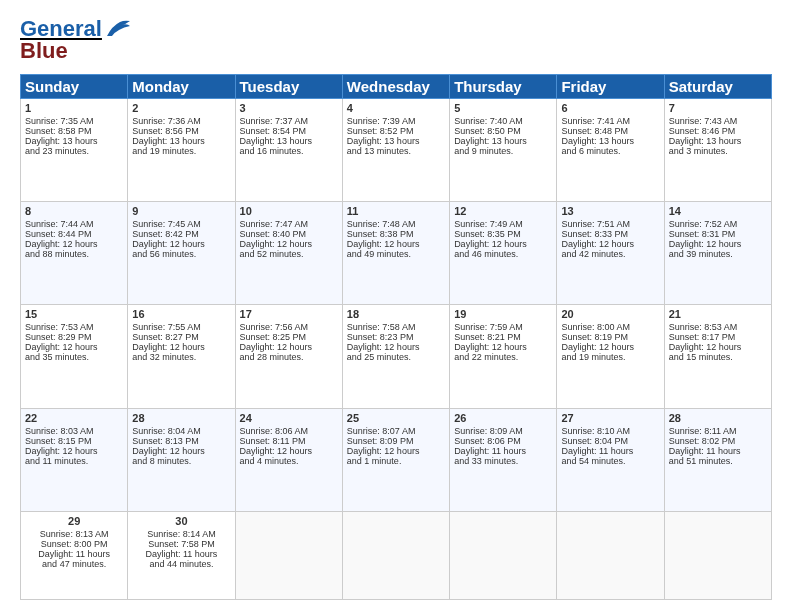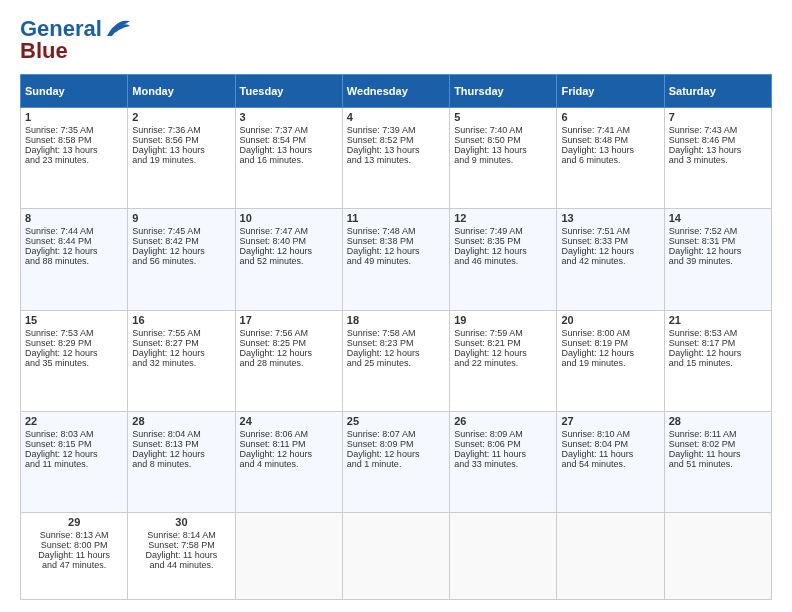--- a/index.html
+++ b/index.html
@@ -25,20 +25,21 @@
     }
     .logo {
       display: flex;
       flex-direction: column;
       align-items: flex-start;
     }
     .logo-row {
       display: flex;
       align-items: center;
       gap: 0;
+      text-decoration: underline;
     }
     .title-block {
       text-align: right;
     }
     .title-block h1 {
       font-size: 30px;
       font-weight: bold;
       color: #333;
     }
     .title-block h2 {
@@ -49,23 +50,23 @@
     .calendar {
       flex: 1;
       border: 1px solid #ccc;
       border-collapse: collapse;
       width: 100%;
       table-layout: fixed;
     }
     .calendar th {
       background: #1a5fa8;
       color: #fff;
-      font-size: 11px;
+      font-size: 15px;
       font-weight: bold;
-      padding: 10px 4px;
+      padding: 3px 4px;
       text-align: left;
       border: 1px solid #4a8fd4;
     }
     .calendar td {
       border: 1px solid #ccc;
       vertical-align: top;
       padding: 3px 4px;
       font-size: 9px;
       color: #333;
       background: #fff;

